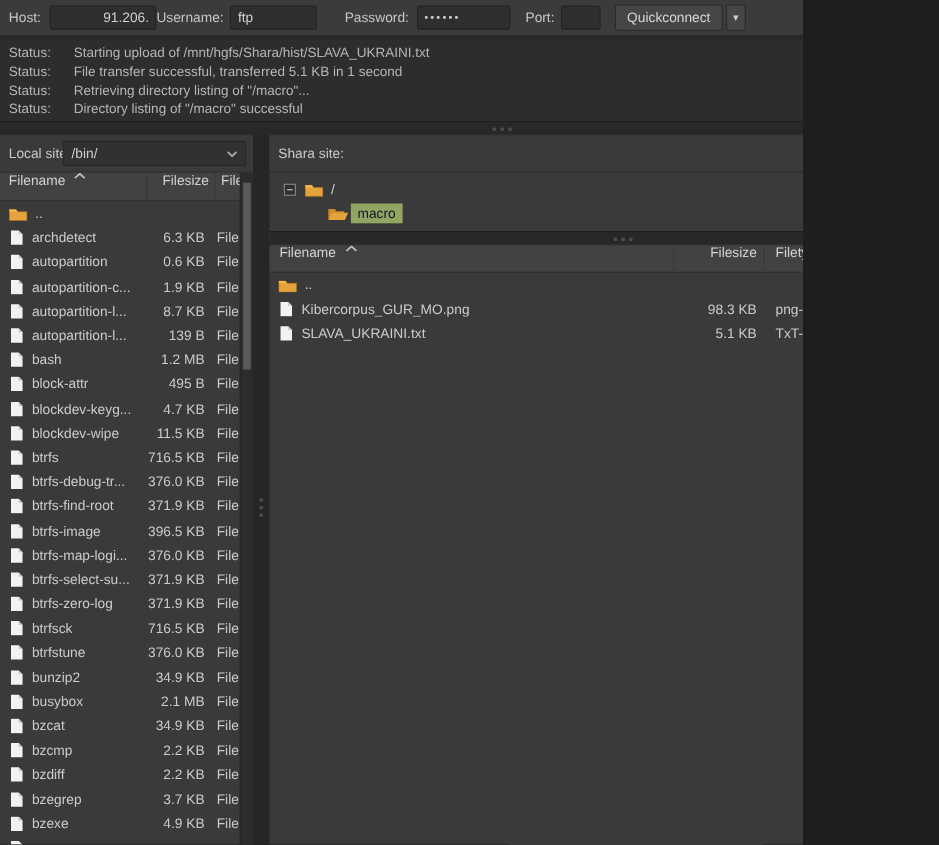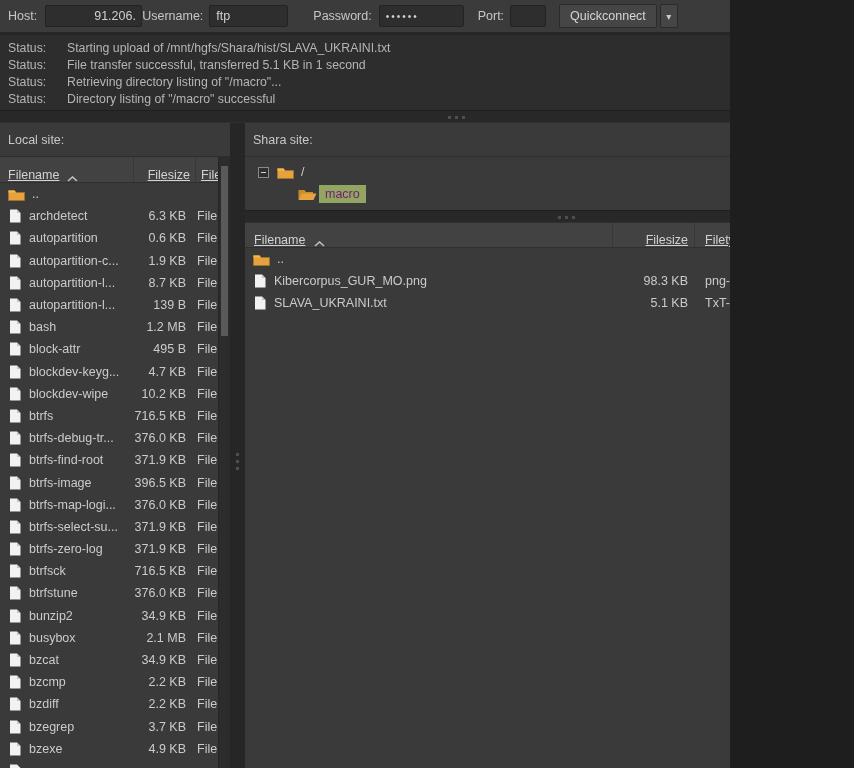--- a/index.html
+++ b/index.html
@@ -59,21 +59,21 @@
     display:flex; align-items:center; color:#cfcfcf;
   }
   .combo .val { padding-left:7px; flex:1; overflow:hidden; white-space:nowrap; }
   .combo .chev { width:24px; display:flex; align-items:center; justify-content:center; }
 
   
   .list-header {
     position:absolute; left:0; right:0; display:flex; background:#424242;
     border-bottom:1px solid #2f2f2f; color:#d2d2d2; align-items:center;
   }
-  .hcell { height:100%; display:flex; align-items:flex-end; overflow:hidden; white-space:nowrap; border-right:1px solid #383838;text-decoration:underline; }
+  .hcell { height:100%; display:flex; align-items:flex-start; overflow:hidden; white-space:nowrap; border-right:1px solid #383838; }
   .hcell.right { justify-content:flex-end; }
 
   
   .rows { position:absolute; left:0; right:0; bottom:0; overflow:hidden; }
   .frow { display:flex; align-items:center; height:22.2px; color:#cbcbcb; white-space:nowrap; }
   .cell { overflow:hidden; white-space:nowrap; flex:0 0 auto; }
   .cell.right { text-align:right; }
   .icon { flex:0 0 auto; display:flex; align-items:center; }
 
   
@@ -153,20 +153,28 @@
     <div class="grip-h" style="left:448px; top:5px">
       <span class="dot"></span>
         <span class="dot"></span>
         <span class="dot"></span>
     </div>
   </div>
 
   <div class="panel" id="local-panel">
     <div class="site-row">
       <label style="margin-left:8px">Local site:</label>
+      <div class="combo" style="position:absolute; left:57px; width:167px">
+        <span class="val">/bin/</span>
+        <span class="chev">
+          <svg width="10" height="6" viewBox="0 0 10 6">
+              <polyline points="1,1 5,5 9,1" fill="none" stroke="#aaaaaa" stroke-width="1.6"></polyline>
+            </svg>
+        </span>
+      </div>
     </div>
 
     <div class="list-header" style="top:34px; height:26px">
       <div class="hcell" style="width:134px; padding-left:8px">
         <span>Filename</span>
         <span style="margin-left:8px">
           <svg width="11" height="6" viewBox="0 0 11 6">
               <polyline points="1,5 5.5,1 10,5" fill="none" stroke="#bfbfbf" stroke-width="1.6"></polyline>
             </svg>
         </span>
@@ -292,21 +300,21 @@
           </div>
 
           <div class="frow">
             <span class="icon" style="margin-left:9px; margin-right:8px">
               <svg width="12" height="14" viewBox="0 0 12 14">
                 <path d="M1 0.5 h7 l3.5 3.5 v9.5 h-10.5 z" fill="#f2f2f2"></path>
                 <path d="M8 0.5 l3.5 3.5 h-3.5 z" fill="#c4c4c4"></path>
               </svg>
             </span>
             <span class="cell l-name">blockdev-wipe</span>
-            <span class="cell l-size right">10.2 KB</span>
+            <span class="cell l-size right">11.5 KB</span>
             <span class="cell l-type">File</span>
           </div>
 
           <div class="frow">
             <span class="icon" style="margin-left:9px; margin-right:8px">
               <svg width="12" height="14" viewBox="0 0 12 14">
                 <path d="M1 0.5 h7 l3.5 3.5 v9.5 h-10.5 z" fill="#f2f2f2"></path>
                 <path d="M8 0.5 l3.5 3.5 h-3.5 z" fill="#c4c4c4"></path>
               </svg>
             </span>
@@ -536,21 +544,21 @@
         </span>
         <span style="margin-left:7px; color:#cbcbcb">/</span>
       </div>
       <div class="tree-row">
         <span class="icon" style="margin-left:53px">
           <svg width="19" height="14" viewBox="0 0 19 14">
             <path d="M0.5 3 h6 l1.5 2 h7 v8 h-14.5 z" fill="#c98c28"></path>
             <path d="M3.5 6.5 h15 l-3 6.5 h-14.5 z" fill="#e6a23c"></path>
           </svg>
         </span>
-        <span class="sel-green" style="background:#93a661; color:#701a75">macro</span>
+        <span class="sel-green" style="background:#93a661; color:#0f172a">macro</span>
       </div>
     </div>
 
     <div class="hsplit" style="left:0; top:87px; right:0; height:13px">
       <div class="grip-h" style="left:313px; top:5px">
         <span class="dot"></span>
           <span class="dot"></span>
           <span class="dot"></span>
       </div>
     </div>

